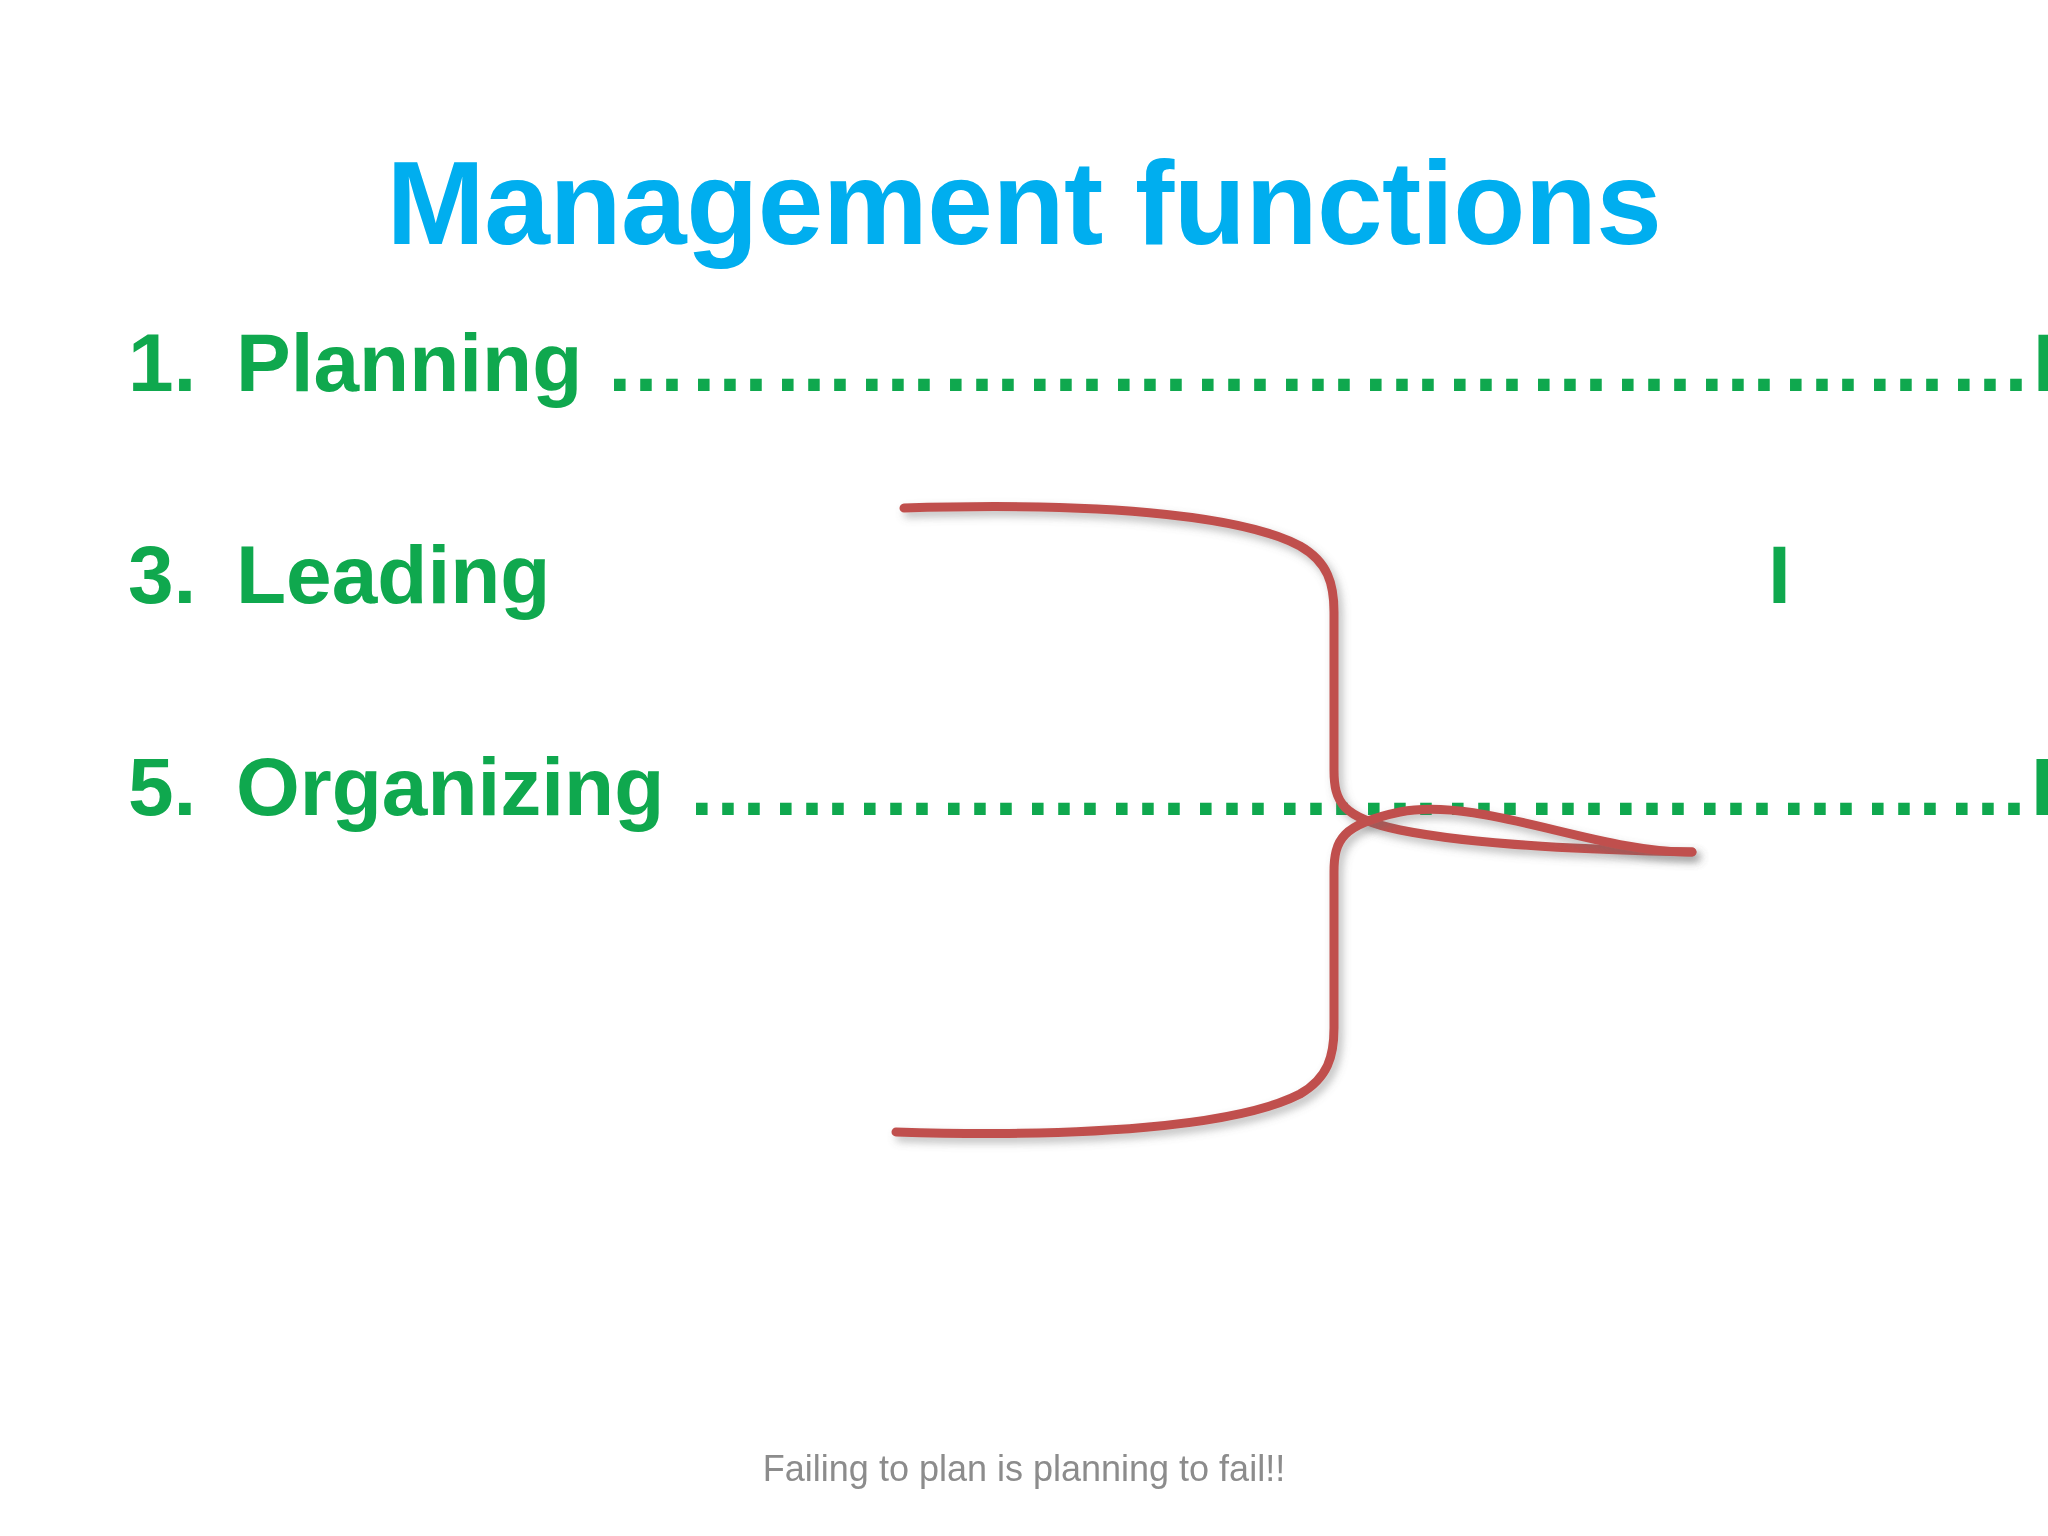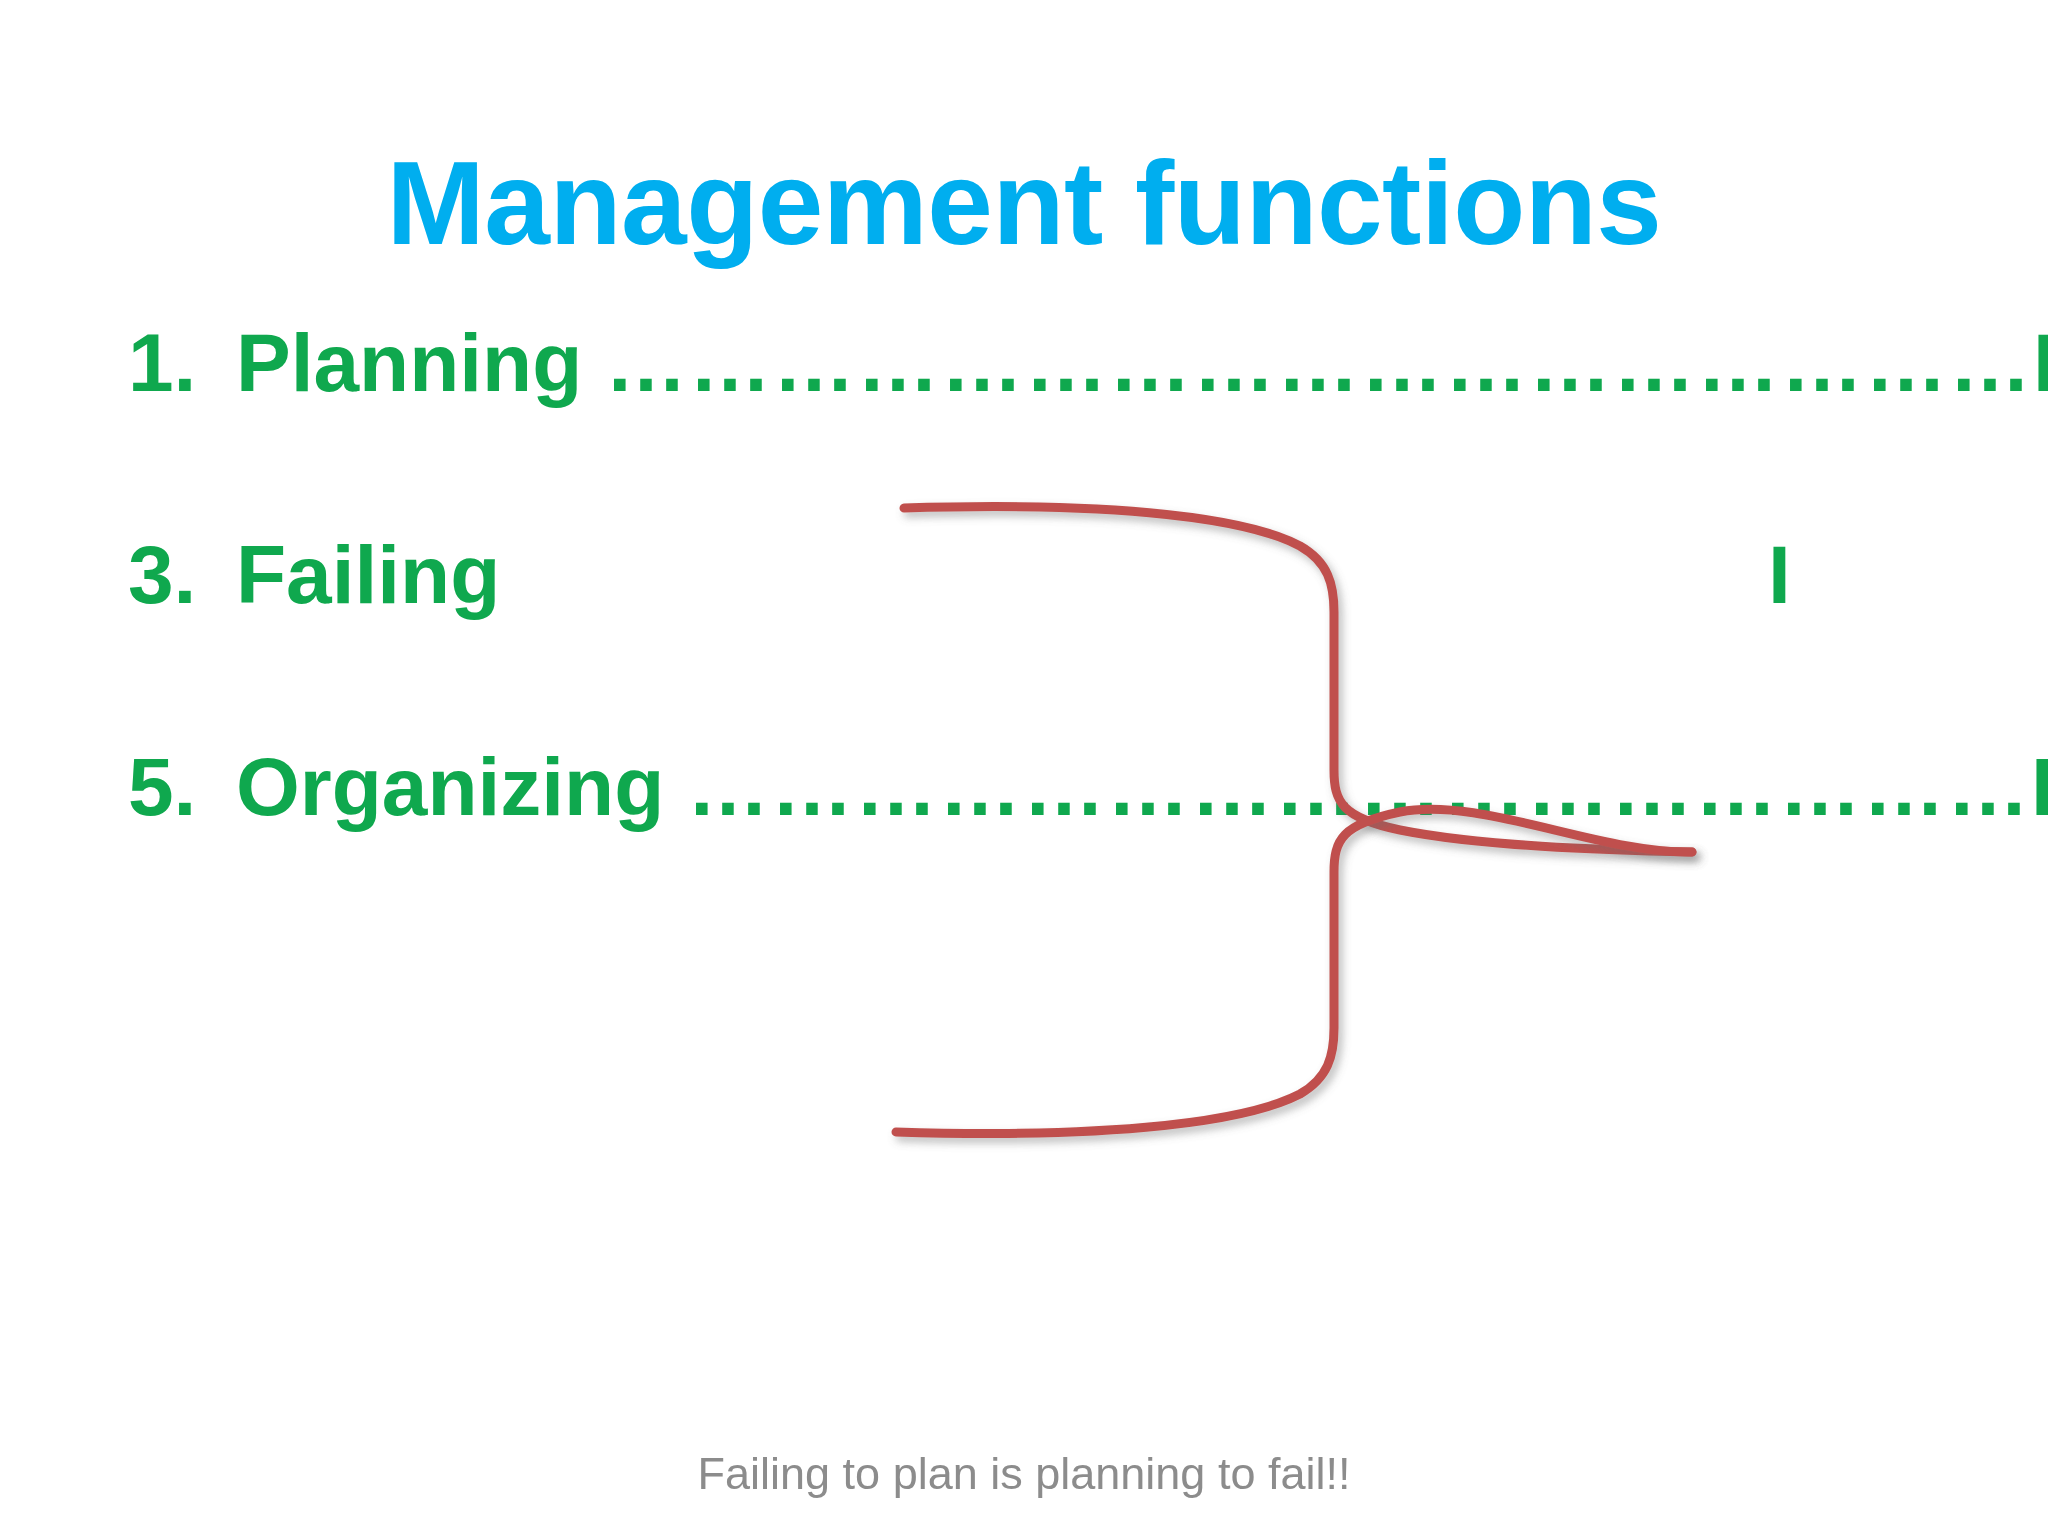--- a/index.html
+++ b/index.html
@@ -96,41 +96,41 @@
 
   
   .slide-footer {
     position: absolute;
     left: 0;
     top: 1448px;
     width: 2048px;
     text-align: center;
     font-family: "Liberation Sans", sans-serif;
     font-weight: 400;
-    font-size: 45px;
+    font-size: 36px;
     color: #8C8C8C;
     white-space: nowrap;
   }
 </style>
 </head>
 <body>
 
 <div id="slide">
 
   <div class="slide-title">Management functions</div>
 
   <div class="bullet-list">
 
     <div class="bullet-row">
       <span class="bullet-num">1.</span><span class="bullet-label">Planning</span> <span class="bullet-dots">……………………………………………</span><span class="bullet-tail">P</span>
     </div>
 
 
     <div class="bullet-row">
-      <span class="bullet-num">3.</span><span class="bullet-label">Failing</span>
+      <span class="bullet-num">3.</span><span class="bullet-label">Leading</span>
       <span class="tail-letter" style="left:1640px; top:0;">I</span>
     </div>
 
 
     <div class="bullet-row">
       <span class="bullet-num">5.</span><span class="bullet-label">Organizing</span>  <span class="bullet-dots">…………………………………………</span><span class="bullet-tail">E</span>
     </div>
 
   </div>
 

